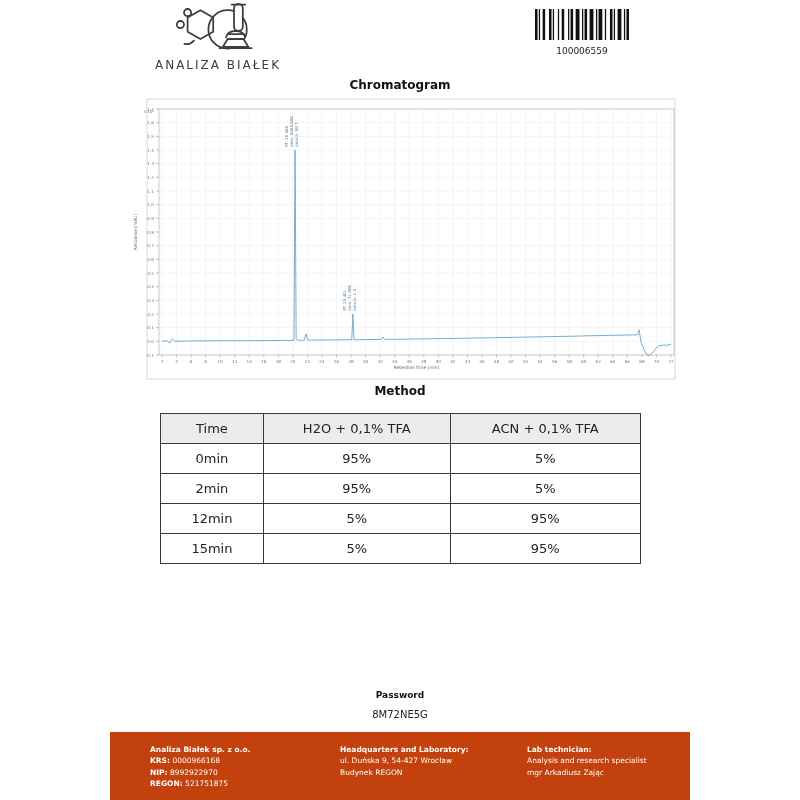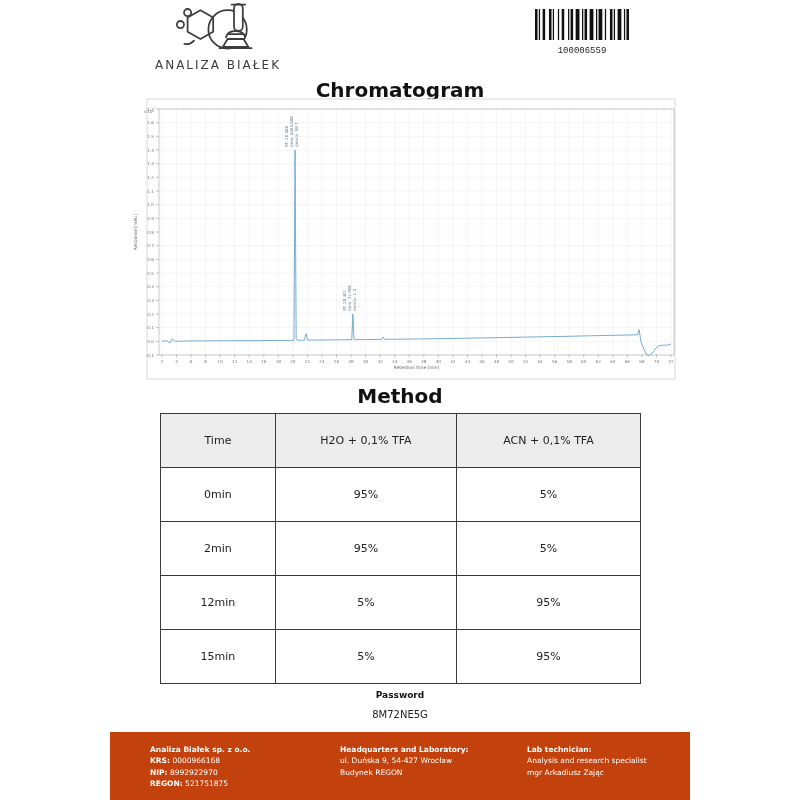--- a/index.html
+++ b/index.html
@@ -6,32 +6,32 @@
   body{
     width:800px;height:800px;background:#ffffff;position:relative;
     font-family:"DejaVu Sans","Liberation Sans",sans-serif;color:#222;
     overflow:hidden;
   }
   .abs{position:absolute;}
   
   #logo-block{left:153px;top:2px;width:130px;text-align:center;}
   #logo-text{margin-top:2px;font-size:12px;letter-spacing:2px;color:#3d3d3d;white-space:nowrap;}
   #barcode-block{left:527px;top:9px;width:110px;text-align:center;}
-  #barcode-number{font-size:9px;color:#1d1d1d;margin-top:2px;font-family:Liberation Mono, monospace;}
-  
-  .section-title{left:0;width:800px;text-align:center;font-weight:bold;font-size:20px;color:#111;}
+  #barcode-number{font-size:9px;color:#1d1d1d;margin-top:2px;}
+  
+  .section-title{left:0;width:800px;text-align:center;font-weight:bold;font-size:12px;color:#111;}
   #chart-title{top:78px;}
   #method-title{top:384px;}
   
   #chart-wrap{left:127px;top:97px;width:550px;height:284px;}
   
   #method-table-wrap{left:160px;top:413px;width:481px;}
   table{border-collapse:collapse;width:100%;}
   th,td{border:1px solid #3a3a3a;height:21px;text-align:center;vertical-align:middle;
-        font-size:11px;font-weight:normal;color:#222;padding:16px;}
+        font-size:13px;font-weight:normal;color:#222;padding:4px;}
   th{background:#ececec;}
   
   #password-block{left:0;top:690px;width:800px;text-align:center;}
   #password-label{font-size:9px;font-weight:bold;color:#111;}
   #password-value{font-size:10px;color:#222;margin-top:9px;}
   
   #footer{left:110px;top:732px;width:580px;height:68px;background:#c2410c;color:#fff;
           display:flex;box-sizing:border-box;padding:12px 0 0 40px;}
   .f-col{line-height:1.5;font-size:7.5px;}
   .f-col .b{font-weight:bold;}

